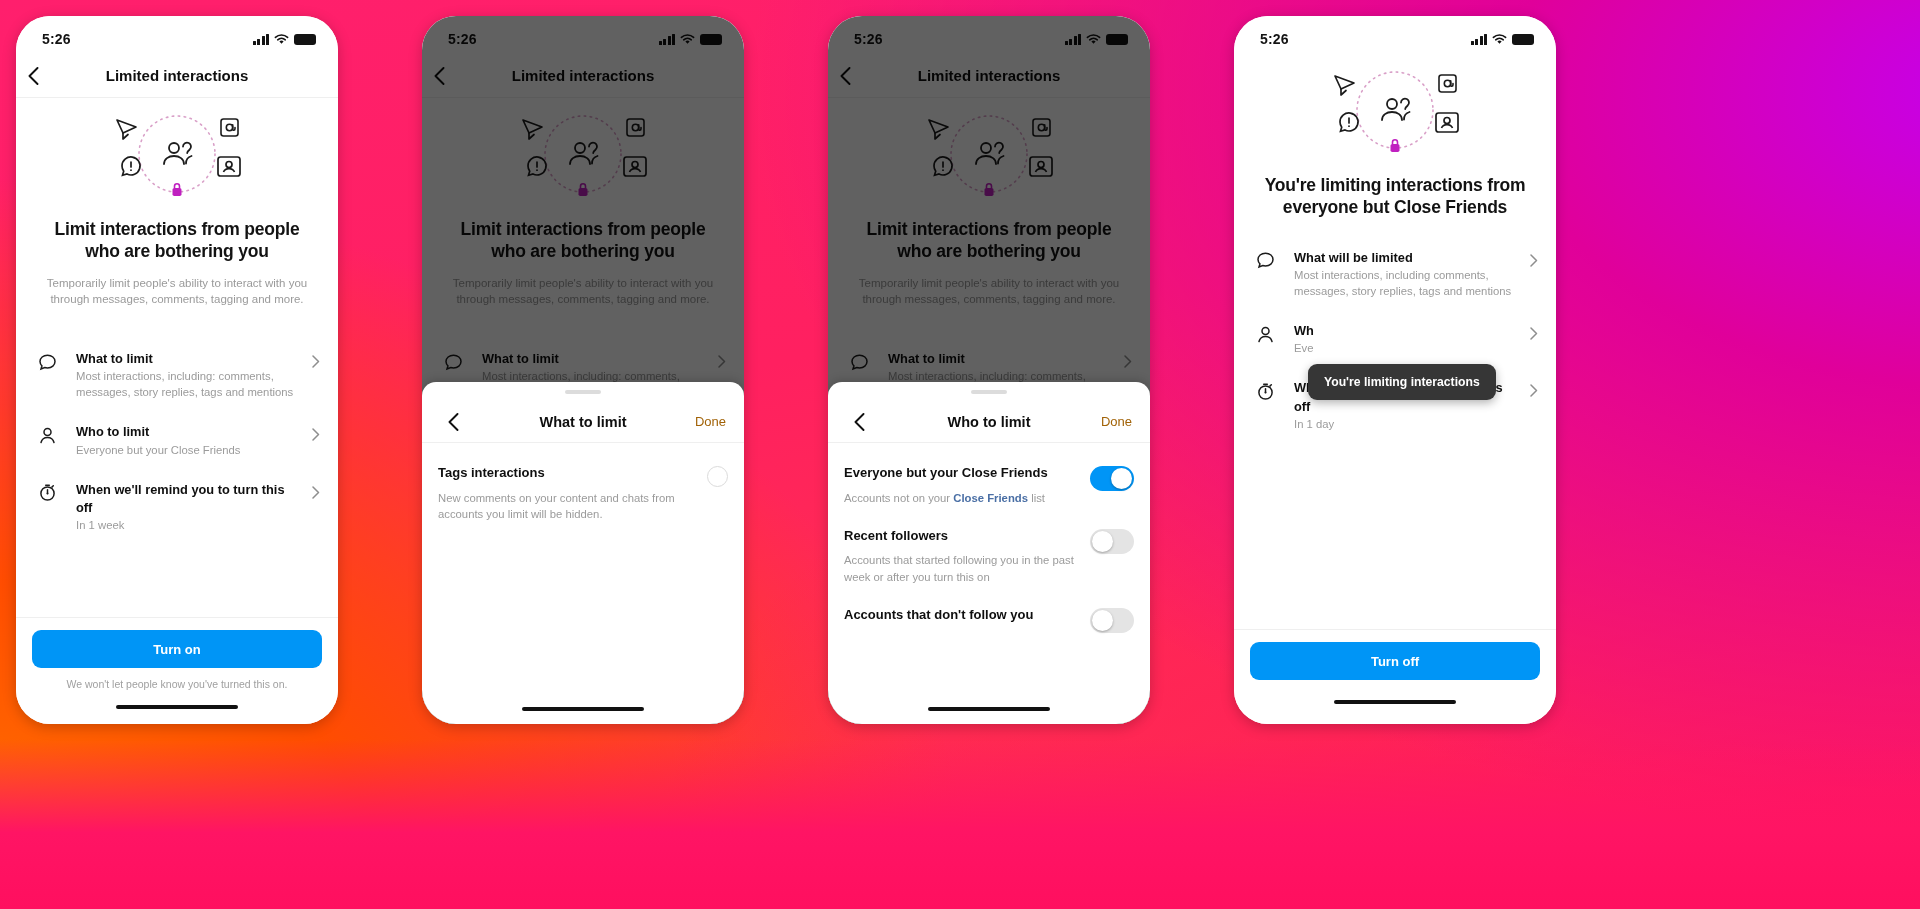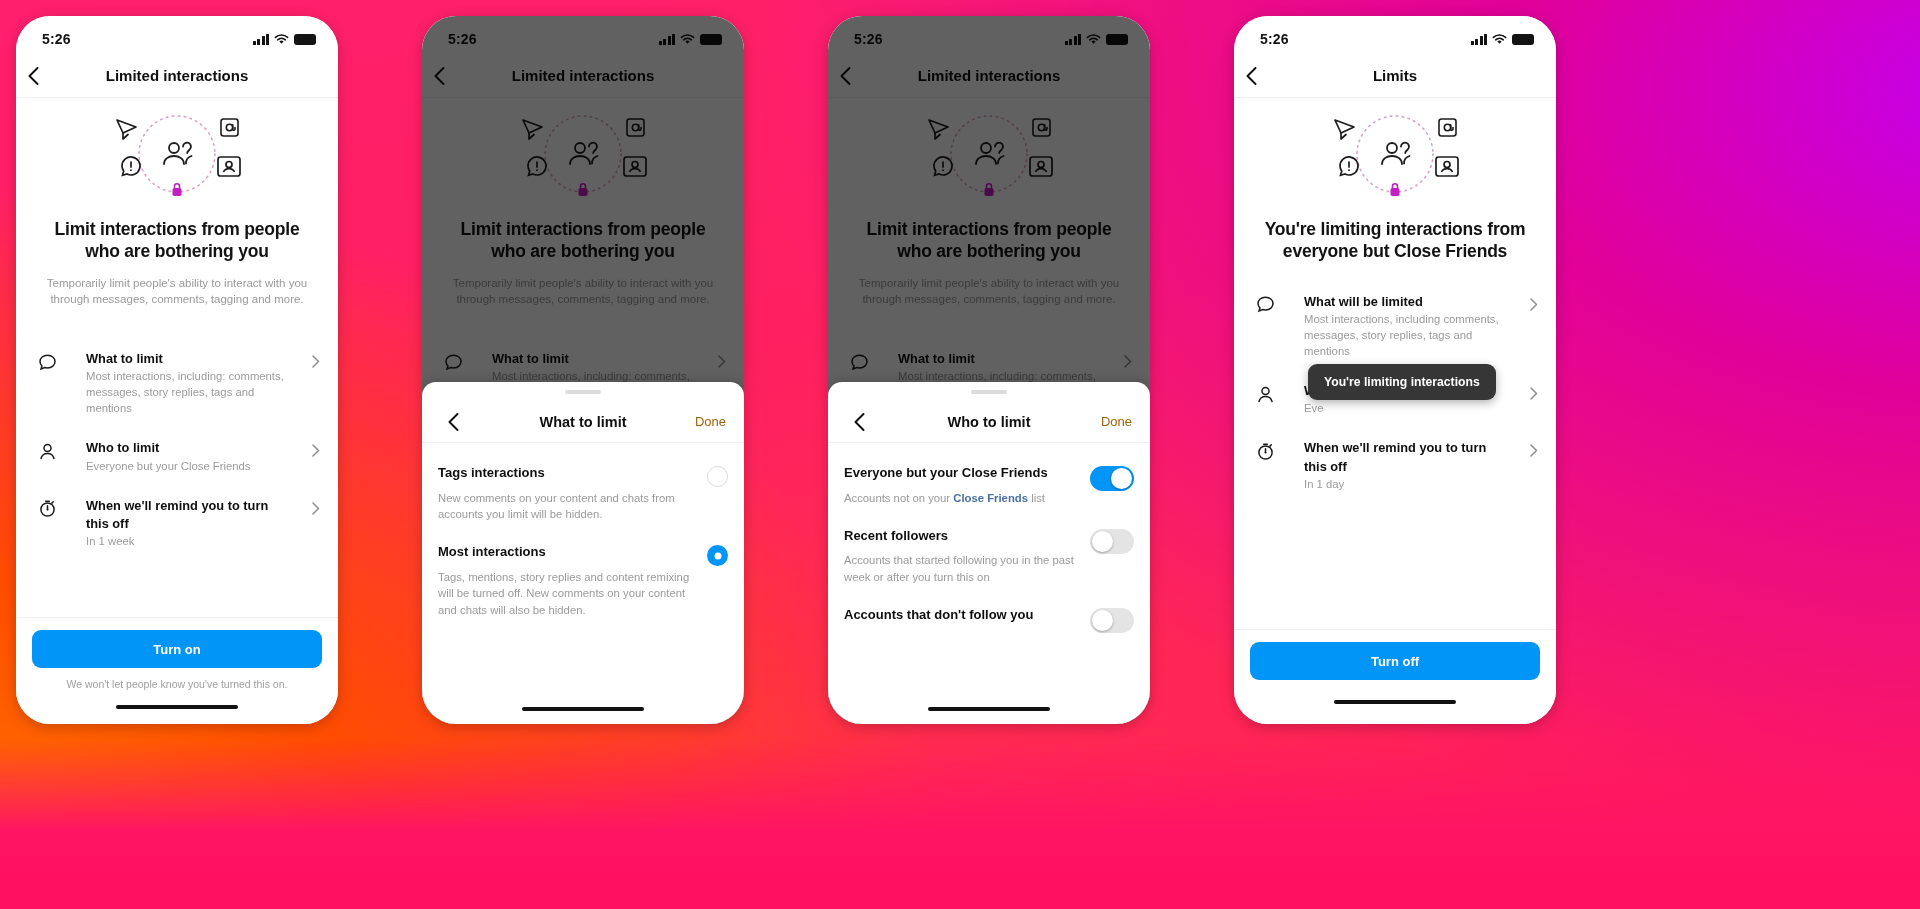--- a/index.html
+++ b/index.html
@@ -83,21 +83,21 @@
     letter-spacing: -.2px;
   }
   .subtext {
     flex:none; padding: 12px 30px 0;
     text-align: center; font-size: 11.5px; line-height: 1.45; color: #9a9a9a;
   }
 
   
   .rows { flex:none; padding: 30px 18px 0; }
   .row {
-    display: flex; align-items: flex-start; gap: 28px;
+    display: flex; align-items: flex-start; gap: 18px;
     padding: 11px 0 11px 2px; cursor: pointer; position: relative;
   }
   .row-icon { flex:none; width: 22px; height: 22px; margin-top: 2px; display:flex; align-items:center; justify-content:center; }
   .row-body { flex: 1; min-width: 0; }
   .row-title { font-size: 12.8px; font-weight: bold; color: #0f0f0f; line-height: 1.35; }
   .row-sub { font-size: 11.3px; color: #9b9b9b; line-height: 1.42; margin-top: 1px; }
   .row-chevron { flex:none; margin-top: 5px; color: #8e8e8e; }
 
   
   .spacer { flex: 1; }
@@ -412,27 +412,20 @@
         <div class="sheet-done">Done</div>
       </div>
       <div class="sheet-body">
         <div class="opt">
           <div class="opt-body">
             <div class="opt-title">Tags interactions</div>
             <div class="opt-sub">New comments on your content and chats from accounts you limit will be hidden.</div>
           </div>
           <div class="radio"></div>
         </div>
-        <div class="opt">
-          <div class="opt-body">
-            <div class="opt-title">Most interactions</div>
-            <div class="opt-sub">Tags, mentions, story replies and content remixing will be turned off. New comments on your content and chats will also be hidden.</div>
-          </div>
-          <div class="radio on"></div>
-        </div>
       </div>
       <div class="sheet-home-wrap">
           <div class="homebar"></div>
         </div>
     </div>
   </div>
 </div>
 
 <div class="phone" id="phone3">
   <div class="screen">
@@ -577,28 +570,20 @@
         <div class="wifi">
           <svg width="15" height="11" viewBox="0 0 15 11">
               <path d="M7.5 9.8 5.4 7.5a3.1 3.1 0 0 1 4.2 0z" fill="#131313"></path>
               <path d="M3.7 5.8a5.6 5.6 0 0 1 7.6 0" stroke="#131313" stroke-width="1.6" fill="none" stroke-linecap="round"></path>
               <path d="M1.4 3.4a8.9 8.9 0 0 1 12.2 0" stroke="#131313" stroke-width="1.6" fill="none" stroke-linecap="round"></path>
             </svg>
         </div>
         <div class="batt"></div>
       </div>
     </div>
-    <div class="navbar">
-      <div class="nav-back">
-        <svg width="11" height="18" viewBox="0 0 11 18">
-            <path d="M9.5 1 1.5 9l8 8" stroke="#0f0f0f" stroke-width="1.9" fill="none" stroke-linecap="round" stroke-linejoin="round"></path>
-          </svg>
-      </div>
-      <div class="nav-title">Limits</div>
-    </div>
     <div class="hero">
       <svg width="180" height="100" viewBox="0 0 180 100">
         <circle cx="90" cy="48" r="38" fill="none" stroke="#d9a0c8" stroke-width="1.6" stroke-dasharray="1.5 4.5" stroke-linecap="round"></circle>
         <g stroke="#1c1c1c" stroke-width="1.8" fill="none" stroke-linejoin="round" stroke-linecap="round">
           <path d="M82 42a5 5 0 1 1 10 0 5 5 0 0 1-10 0"></path>
             <path d="M77 58c0-5 4.5-8 10-8s10 3 10 8"></path>
           <path d="M96 40.5a4 4 0 1 1 6.5 3.2c-1.3 1-2.3 1.8-2.3 3.3"></path>
             <path d="M99 57.5c0-4 2-6.5 5.5-7.5"></path>
         </g>
         <g stroke="#1c1c1c" stroke-width="1.7" fill="none" stroke-linejoin="round" stroke-linecap="round">

